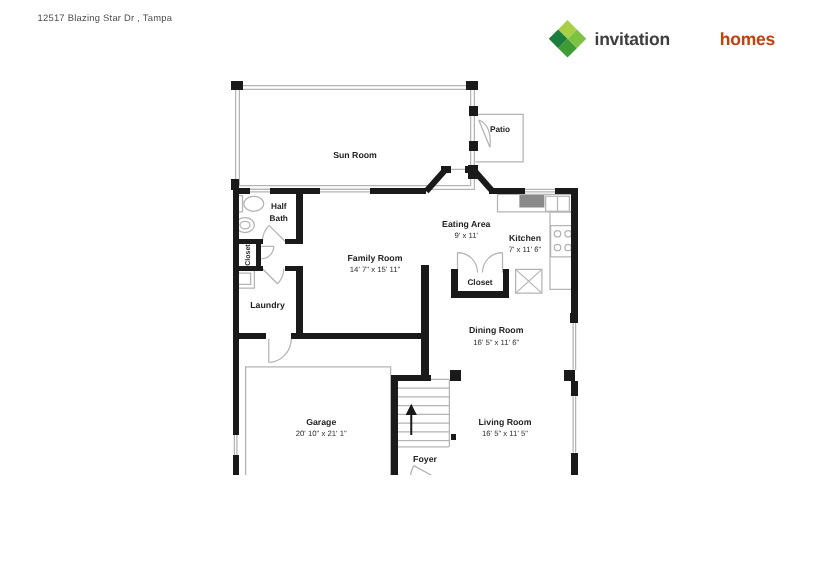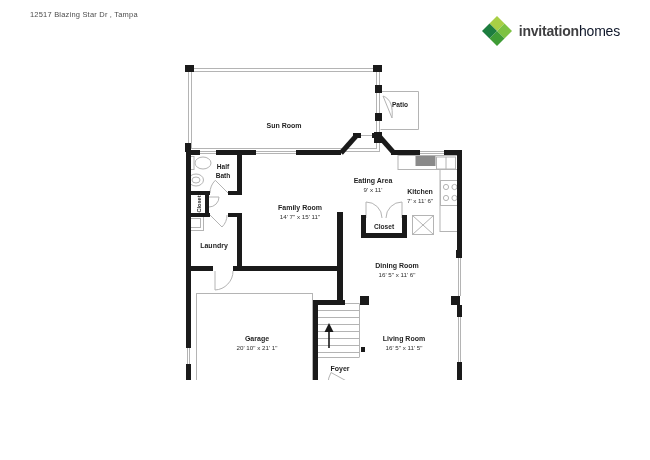--- a/index.html
+++ b/index.html
@@ -6,21 +6,21 @@
   html,body { background:#fff; }
   .canvas {
     position:relative; width:650px; height:380px; background:#ffffff;
     font-family:"Liberation Sans", sans-serif; overflow:hidden;
   }
   
   .address { position:absolute; left:30px; top:9px; font-size:7.5px; color:#4c4c4c; line-height:12px; letter-spacing:.2px; }
   .logo { position:absolute; right:30px; top:15px; display:flex; align-items:center; }
   .logo-text { font-size:14px; font-weight:bold; letter-spacing:-0.2px; margin-left:6px; }
   .logo-text .w1 { color:#3f3f41; }
-  .logo-text .w2 { color:#0f172a; font-weight:normal; }
+  .logo-text .w2 { color:#c2410c; font-weight:bold;margin-left:40px; }
   
   .plan-svg { position:absolute; left:0; top:0; }
   
   .room { position:absolute; transform:translate(-50%,-50%); text-align:center; white-space:nowrap; color:#1f1f1f; }
   .room .nm { font-size:7px; font-weight:bold; line-height:8.5px; }
   .room .dm { font-size:6.2px; line-height:8px; color:#2e2e2e; }
   .room.vert { transform:translate(-50%,-50%) rotate(-90deg); }
   .room.vert .nm { font-size:5.6px; }
   .room.small .nm { font-size:6.6px; }
   

